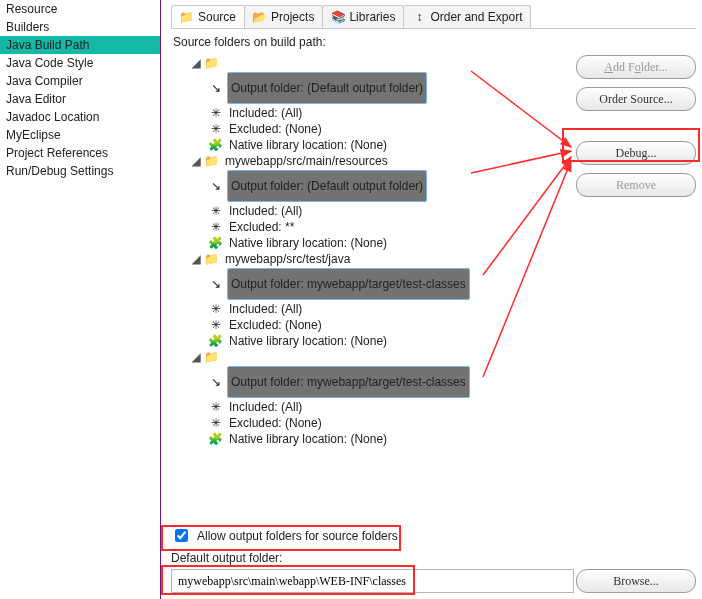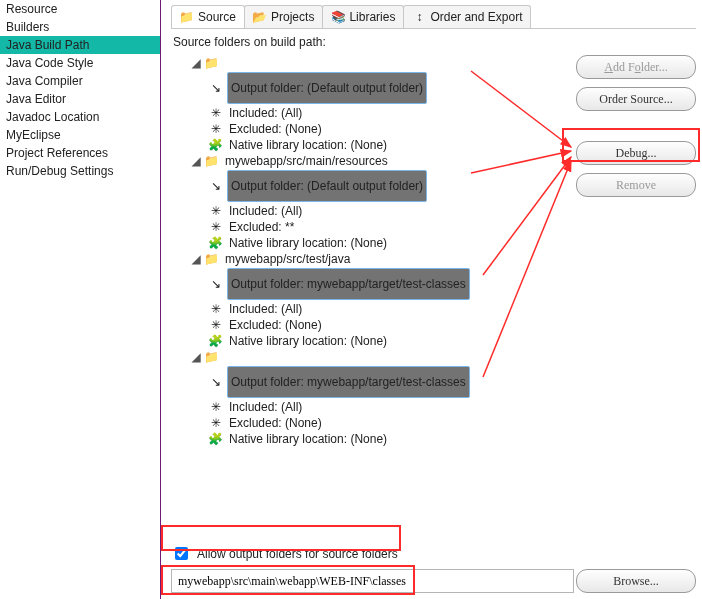--- a/index.html
+++ b/index.html
@@ -205,20 +205,21 @@
         <line x1="312" y1="246" x2="400" y2="128" stroke="#ff2a2a" stroke-width="1.5" marker-end="url(#ah)"></line>
         <line x1="312" y1="348" x2="400" y2="132" stroke="#ff2a2a" stroke-width="1.5" marker-end="url(#ah)"></line>
       </svg>
     </div>
 
     <div class="bottom">
       <div class="chkrow">
         <input type="checkbox" checked="" style="">
         <label>Allow output folders for source folders</label>
       </div>
+      <div style="margin-bottom:4px">Default output folder:</div>
       <div class="defrow">
         <input type="text" value="mywebapp\src\main\webapp\WEB-INF\classes" style="">
         <button class="btn" style="width:120px">Browse...</button>
       </div>
     </div>
 
     <div class="hl" style="top:128px;right:2px;width:134px;height:30px"></div>
     <div class="hl" style="bottom:48px;left:0;width:236px;height:22px"></div>
     <div class="hl" style="bottom:4px;left:0;width:250px;height:26px"></div>
   </div>

